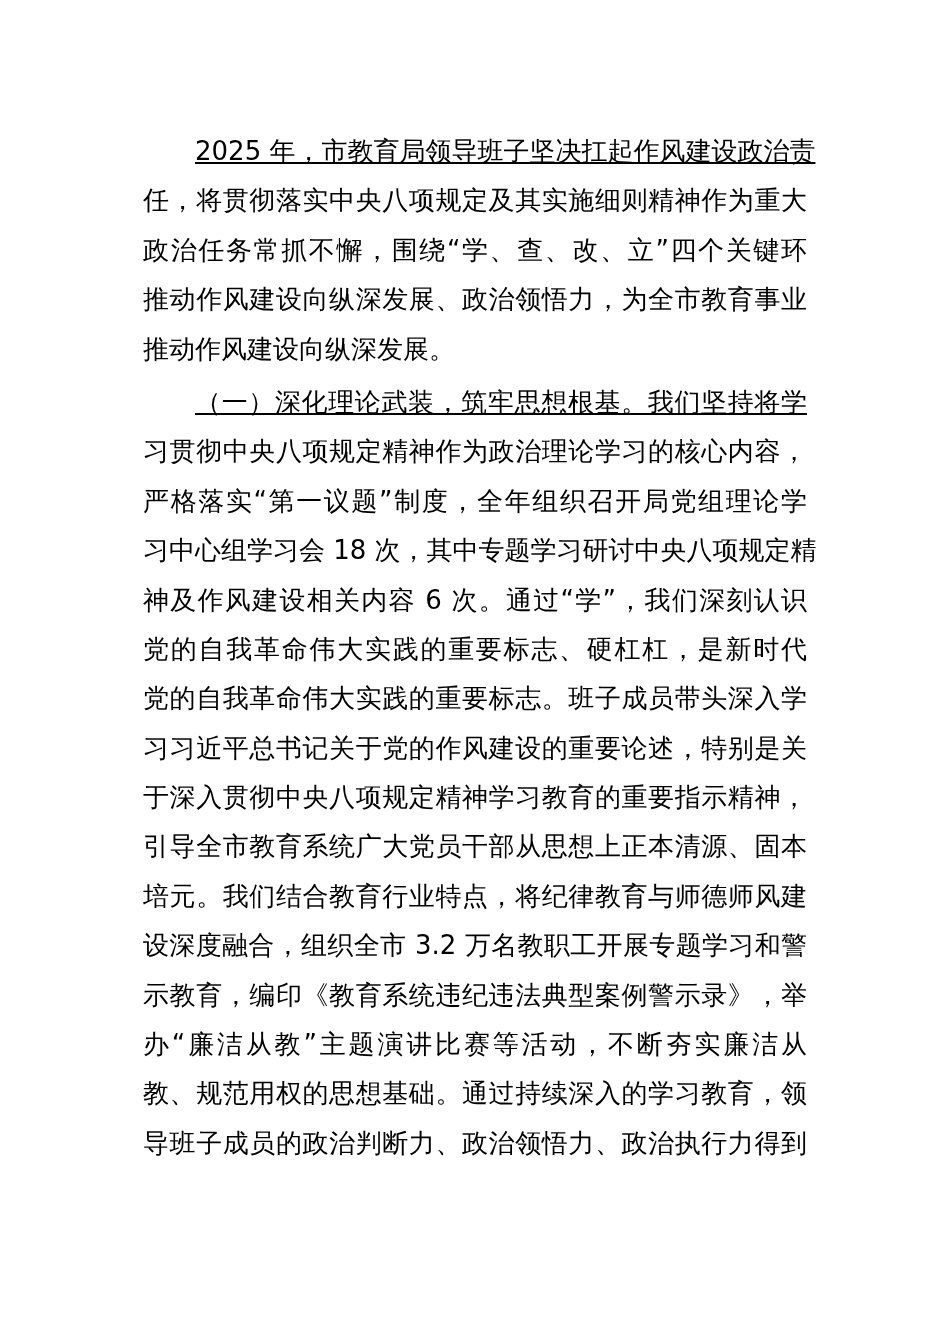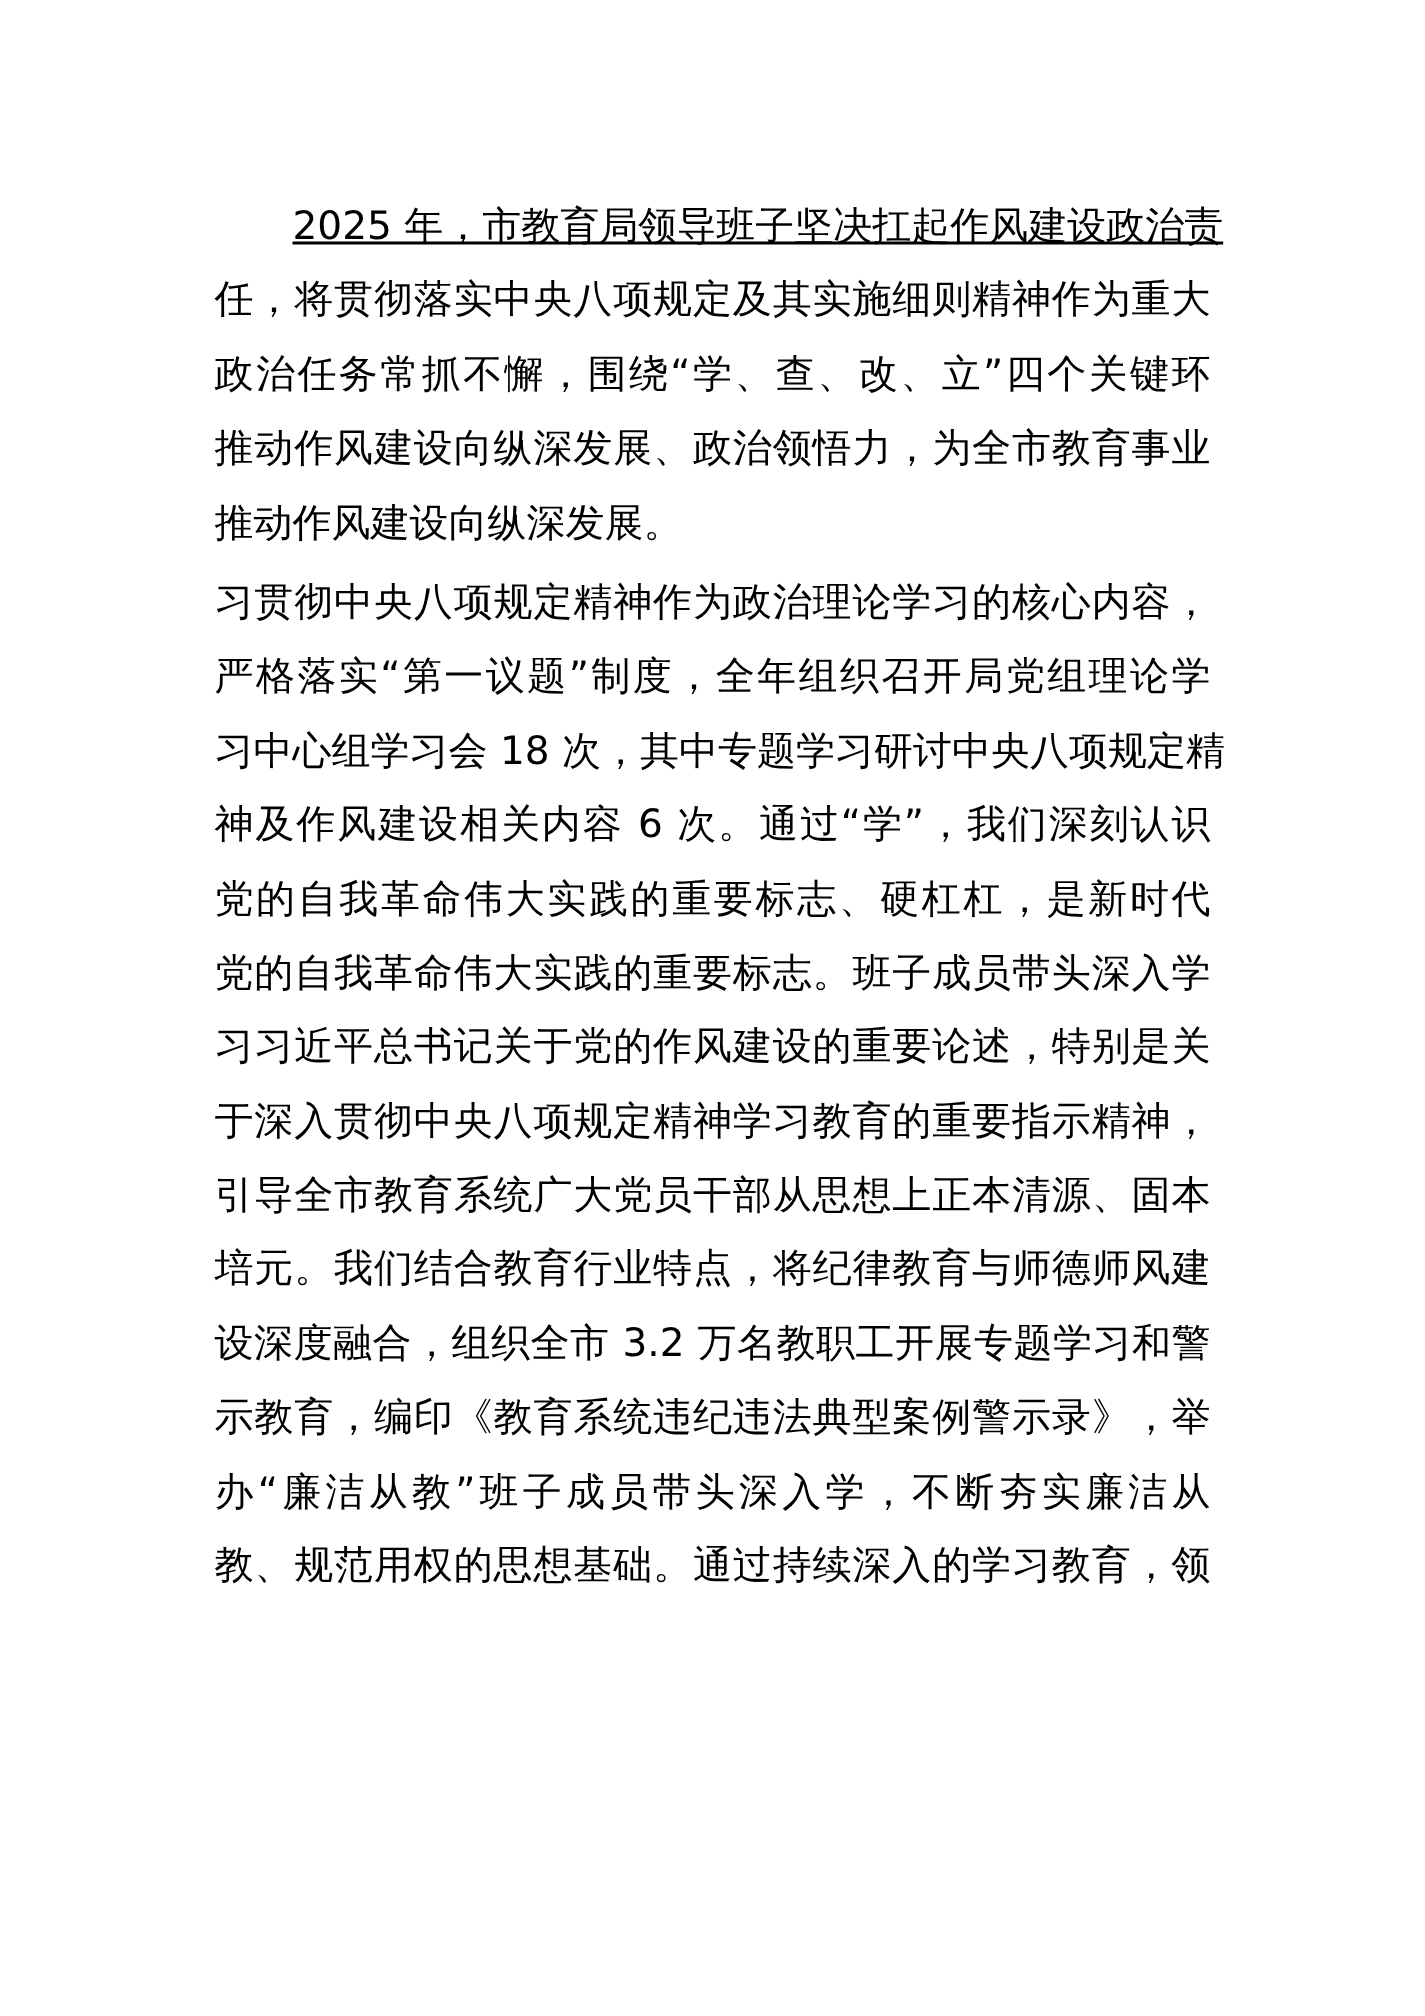--- a/index.html
+++ b/index.html
@@ -61,30 +61,32 @@
 
     <div class="para">
       <span class="line indent">2025 年，市教育局领导班子坚决扛起作风建设政治责</span>
       <span class="line">任，将贯彻落实中央八项规定及其实施细则精神作为重大</span>
       <span class="line">政治任务常抓不懈，围绕“学、查、改、立”四个关键环</span>
       <span class="line">推动作风建设向纵深发展、政治领悟力，为全市教育事业</span>
       <span class="line last">推动作风建设向纵深发展。</span>
     </div>
 
     <div class="para">
+      <span class="line indent">（一）深化理论武装，筑牢思想根基。我们坚持将学</span>
       <span class="line">习贯彻中央八项规定精神作为政治理论学习的核心内容，</span>
       <span class="line">严格落实“第一议题”制度，全年组织召开局党组理论学</span>
       <span class="line">习中心组学习会 18 次，其中专题学习研讨中央八项规定精</span>
       <span class="line">神及作风建设相关内容 6 次。通过“学”，我们深刻认识</span>
       <span class="line">党的自我革命伟大实践的重要标志、硬杠杠，是新时代</span>
       <span class="line">党的自我革命伟大实践的重要标志。班子成员带头深入学</span>
       <span class="line">习习近平总书记关于党的作风建设的重要论述，特别是关</span>
       <span class="line">于深入贯彻中央八项规定精神学习教育的重要指示精神，</span>
       <span class="line">引导全市教育系统广大党员干部从思想上正本清源、固本</span>
       <span class="line">培元。我们结合教育行业特点，将纪律教育与师德师风建</span>
       <span class="line">设深度融合，组织全市 3.2 万名教职工开展专题学习和警</span>
       <span class="line">示教育，编印《教育系统违纪违法典型案例警示录》，举</span>
-      <span class="line">办“廉洁从教”班子成员带头深入学，不断夯实廉洁从</span>
+      <span class="line">办“廉洁从教”主题演讲比赛等活动，不断夯实廉洁从</span>
       <span class="line">教、规范用权的思想基础。通过持续深入的学习教育，领</span>
+      <span class="line">导班子成员的政治判断力、政治领悟力、政治执行力得到</span>
     </div>
 
   </div>
 </div>
 
 </body></html>

